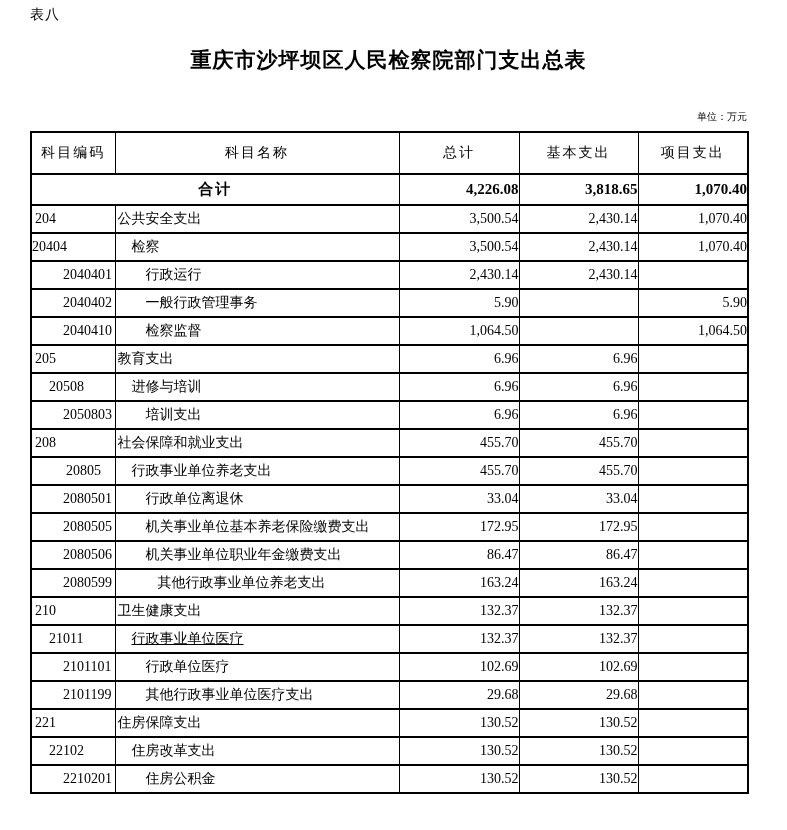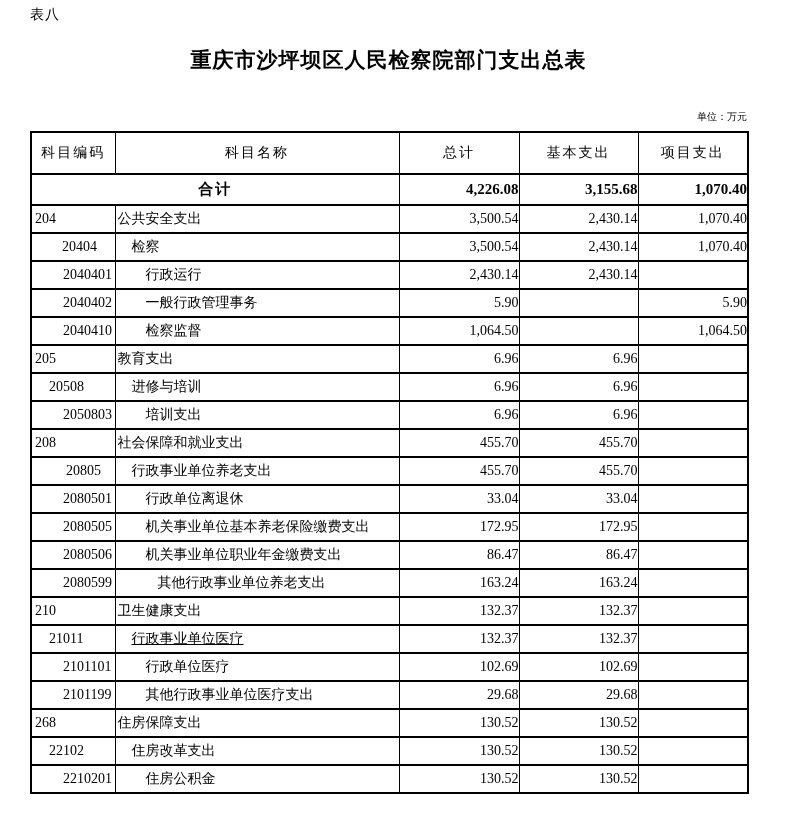--- a/index.html
+++ b/index.html
@@ -115,32 +115,32 @@
         <th>科目名称</th>
         <th>总计</th>
         <th>基本支出</th>
         <th>项目支出</th>
       </tr>
     </thead>
     <tbody id="table-body">
       <tr class="total-row">
         <td class="total-label" colspan="2">合计</td>
         <td class="num">4,226.08</td>
-        <td class="num">3,155.68</td>
+        <td class="num">3,818.65</td>
         <td class="num">1,070.40</td>
       </tr>
     <tr class="data-row">
     <td class="code" style="padding-left: 3px;">204</td>
     <td class="name" style="padding-left: 2px;">公共安全支出</td>
     <td class="num">3,500.54</td>
     <td class="num">2,430.14</td>
     <td class="num">1,070.40</td>
   </tr>
         <tr class="data-row">
-    <td class="code" style="padding-left: 30px;">20404</td>
+    <td class="code" style="padding-left: 0;">20404</td>
     <td class="name" style="padding-left: 16px;">检察</td>
     <td class="num">3,500.54</td>
     <td class="num">2,430.14</td>
     <td class="num">1,070.40</td>
   </tr>
         <tr class="data-row">
     <td class="code" style="padding-left: 31px;">2040401</td>
     <td class="name" style="padding-left: 30px;">行政运行</td>
     <td class="num">2,430.14</td>
     <td class="num">2,430.14</td>
@@ -245,21 +245,21 @@
     <td class="num"></td>
   </tr>
         <tr class="data-row">
     <td class="code" style="padding-left: 31px;">2101199</td>
     <td class="name" style="padding-left: 30px;">其他行政事业单位医疗支出</td>
     <td class="num">29.68</td>
     <td class="num">29.68</td>
     <td class="num"></td>
   </tr>
         <tr class="data-row">
-    <td class="code" style="padding-left: 3px;">268</td>
+    <td class="code" style="padding-left: 3px;">221</td>
     <td class="name" style="padding-left: 2px;">住房保障支出</td>
     <td class="num">130.52</td>
     <td class="num">130.52</td>
     <td class="num"></td>
   </tr>
         <tr class="data-row">
     <td class="code" style="padding-left: 17px;">22102</td>
     <td class="name" style="padding-left: 16px;">住房改革支出</td>
     <td class="num">130.52</td>
     <td class="num">130.52</td>

